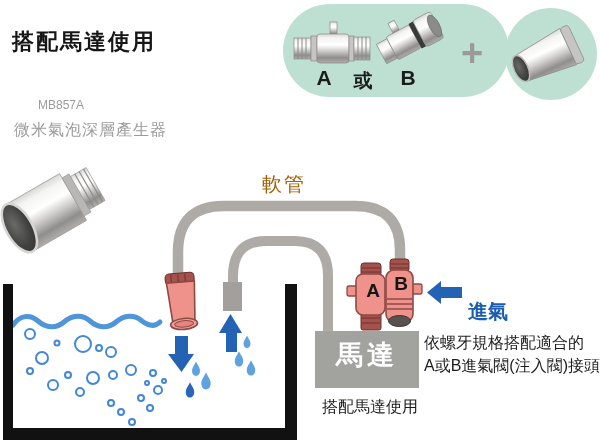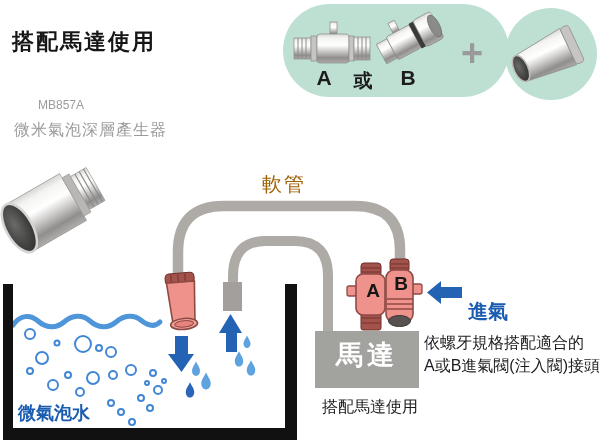--- a/index.html
+++ b/index.html
@@ -213,14 +213,13 @@
   <div class="txt valveA">A</div>
   <div class="txt valveB">B</div>
   <div class="txt intake">進氣</div>
 
   <div class="txt motorlbl">馬達</div>
   <div class="txt note1">依螺牙規格搭配適合的</div>
 
   <div class="txt motorcap">搭配馬達使用</div>
   <div class="txt note2">A或B進氣閥(注入閥)接頭</div>
 
-  <div class="txt bubblewater">微氣泡水</div>
 </div>
 
 </body></html>

